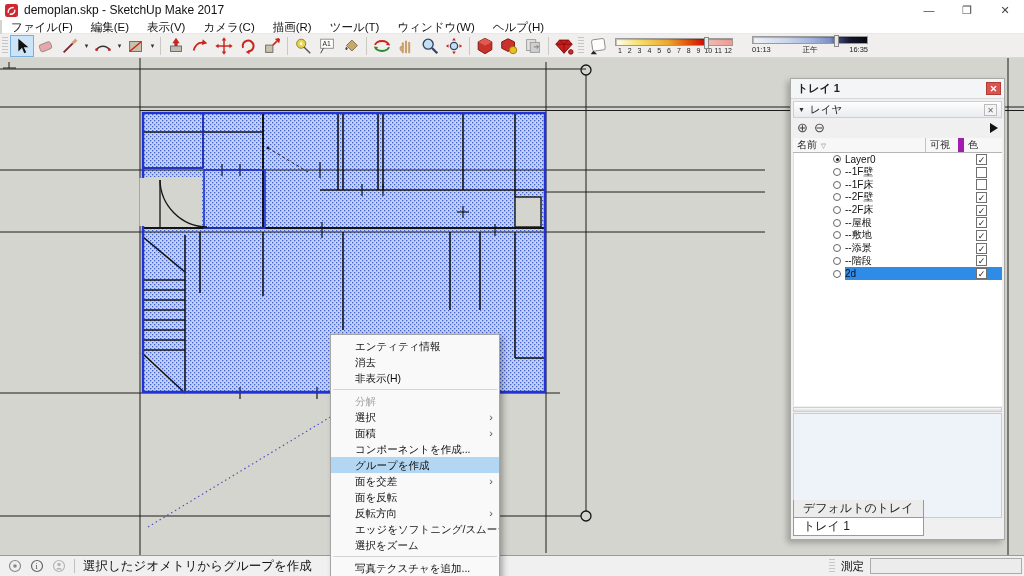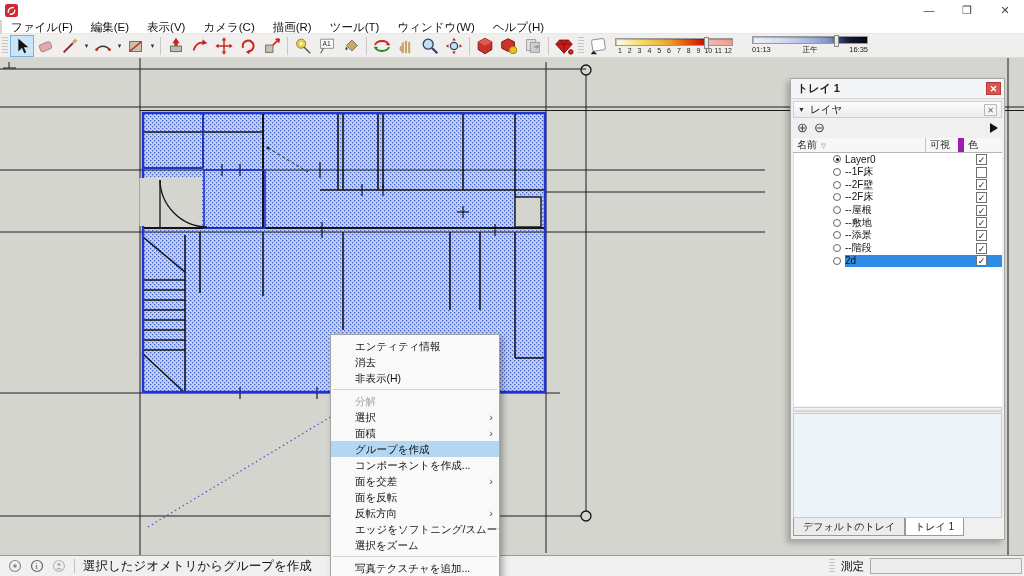--- a/index.html
+++ b/index.html
@@ -85,21 +85,21 @@
     border-radius:50%; background:#111; }
   .lrow .mid { flex:1; height:100%; display:flex; align-items:center; }
   .lrow.sel .mid { background:#2e8be6; }
   .lname { width:118px; white-space:nowrap; overflow:hidden; }
   .cb { width:11px; height:11px; border:1px solid #707070; background:#fff;
     font-size:9px; line-height:10px; text-align:center; color:#222; margin-left:13px; flex:none; }
   .sw { width:17px; height:10px; margin-left:22px; flex:none; }
   #splitter { height:5px; margin:1px 2px; background:linear-gradient(#f8f8f8,#dcdcdc);
     border:1px solid #cfcfcf; }
   #lower-panel { height:105px; margin:1px 2px; background:#eef3f9; border:1px solid #c9cdd2; }
-  #tray-tabs { position:absolute; left:2px; bottom:3px; display:flex; font-size:10px; color:#222; }
+  #tray-tabs { position:absolute; left:2px; bottom:3px; display:flex; font-size:12px; color:#222;flex-direction:column; }
   .ttab { height:18px; line-height:17px; padding:0 9px; border:1px solid #9a9a9a;
     background:#ececec; border-top:none; }
   .ttab.active { background:#ffffff; }
 
   
   #statusbar { position:absolute; left:0; top:555px; width:1024px; height:21px;
     background:#f0f0f0; border-top:1px solid #9a9a9a; display:flex; align-items:center; font-size:12.5px; color:#111; }
   .sb-ico { width:14px; height:14px; margin-left:8px; }
   .sb-sep { width:1px; height:14px; background:#c0c0c0; margin:0 8px; }
   #measure-wrap { margin-left:auto; display:flex; align-items:center; }
@@ -108,20 +108,21 @@
     margin-right:2px; font-size:11px; padding:0 3px; font-family:"Liberation Sans",sans-serif; }
 </style>
 </head>
 <body>
 
 <div id="titlebar">
   <svg id="logo" viewBox="0 0 14 14">
     <rect x="0" y="0" width="14" height="14" rx="2.5" fill="#d0282e"></rect>
     <path d="M3.5,9.5 C3,6.5 5,3.5 9.5,3.8 M5,11 C9,11.5 11,8.5 10.5,6" stroke="#fff" stroke-width="1.4" fill="none"></path>
   </svg>
+  <span>demoplan.skp - SketchUp Make 2017</span>
   <div id="wincontrols">
     <div class="winbtn">—</div>
     <div class="winbtn">❐</div>
     <div class="winbtn">✕</div>
   </div>
 </div>
 
 <div id="menubar">
   <span class="menu-item">ファイル(F)</span>
   <span class="menu-item">編集(E)</span>
@@ -435,22 +436,22 @@
 </svg>
 
   <div id="ctxmenu">
     <div class="mi"><span>エンティティ情報</span></div>
     <div class="mi"><span>消去</span></div>
     <div class="mi"><span>非表示(H)</span></div>
     <div class="msep"></div>
     <div class="mi dis"><span>分解</span></div>
     <div class="mi"><span>選択</span><span class="sub">›</span></div>
     <div class="mi"><span>面積</span><span class="sub">›</span></div>
+    <div class="mi"><span>コンポーネントを作成...</span></div>
     <div class="mi hl"><span>グループを作成</span></div>
-    <div class="mi"><span>コンポーネントを作成...</span></div>
     <div class="mi"><span>面を交差</span><span class="sub">›</span></div>
     <div class="mi"><span>面を反転</span></div>
     <div class="mi"><span>反転方向</span><span class="sub">›</span></div>
     <div class="mi"><span>エッジをソフトニング/スムージング</span></div>
     <div class="mi"><span>選択をズーム</span></div>
     <div class="msep"></div>
     <div class="mi"><span>写真テクスチャを追加...</span></div>
   </div>
 </div>
 
@@ -474,20 +475,28 @@
     <span class="c2">可視</span>
     <span class="c3">色</span>
   </div>
   <div id="rows">
     <div class="lrow">
         <span class="radio on"></span>
         <span class="mid">
           <span class="lname">Layer0</span>
           <span class="cb">✓</span>
           <span class="sw" style="background-color: rgb(242, 102, 92);"></span>
+        </span>
+      </div>
+    <div class="lrow">
+        <span class="radio"></span>
+        <span class="mid">
+          <span class="lname">--1F壁</span>
+          <span class="cb"></span>
+          <span class="sw" style="background-color: rgb(107, 111, 146);"></span>
         </span>
       </div>
     <div class="lrow">
         <span class="radio"></span>
         <span class="mid">
           <span class="lname">--1F床</span>
           <span class="cb"></span>
           <span class="sw" style="background-color: rgb(8, 158, 132);"></span>
         </span>
       </div>

